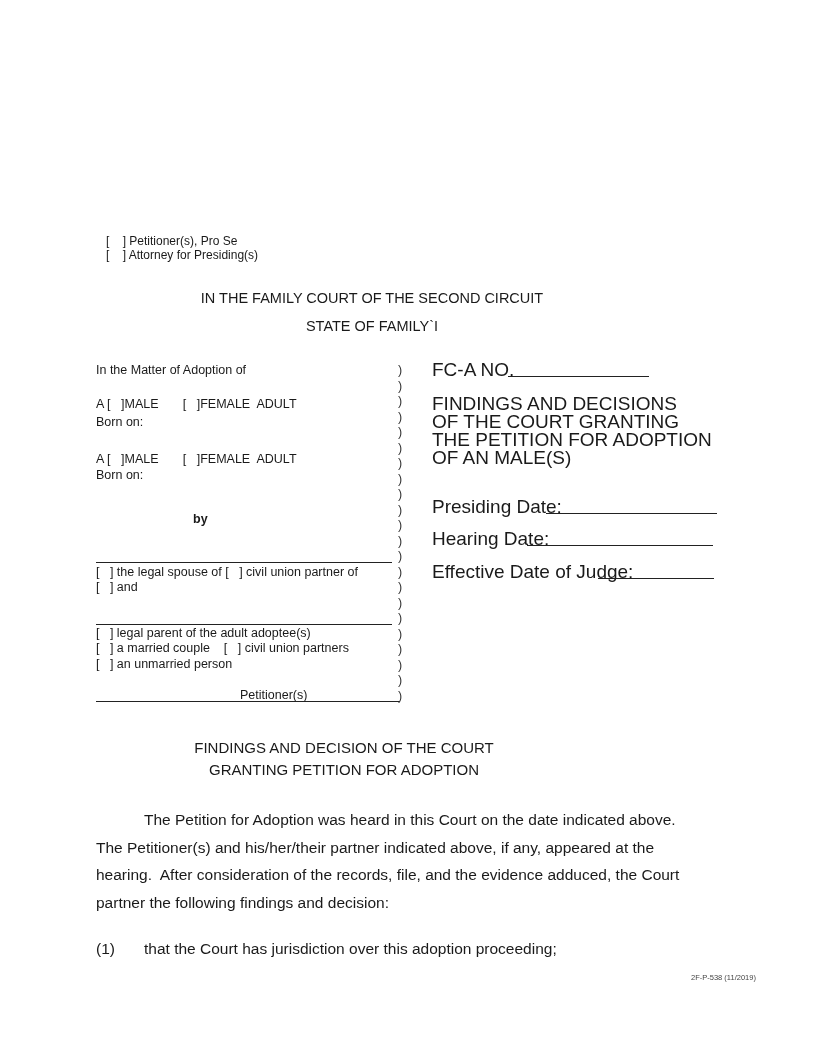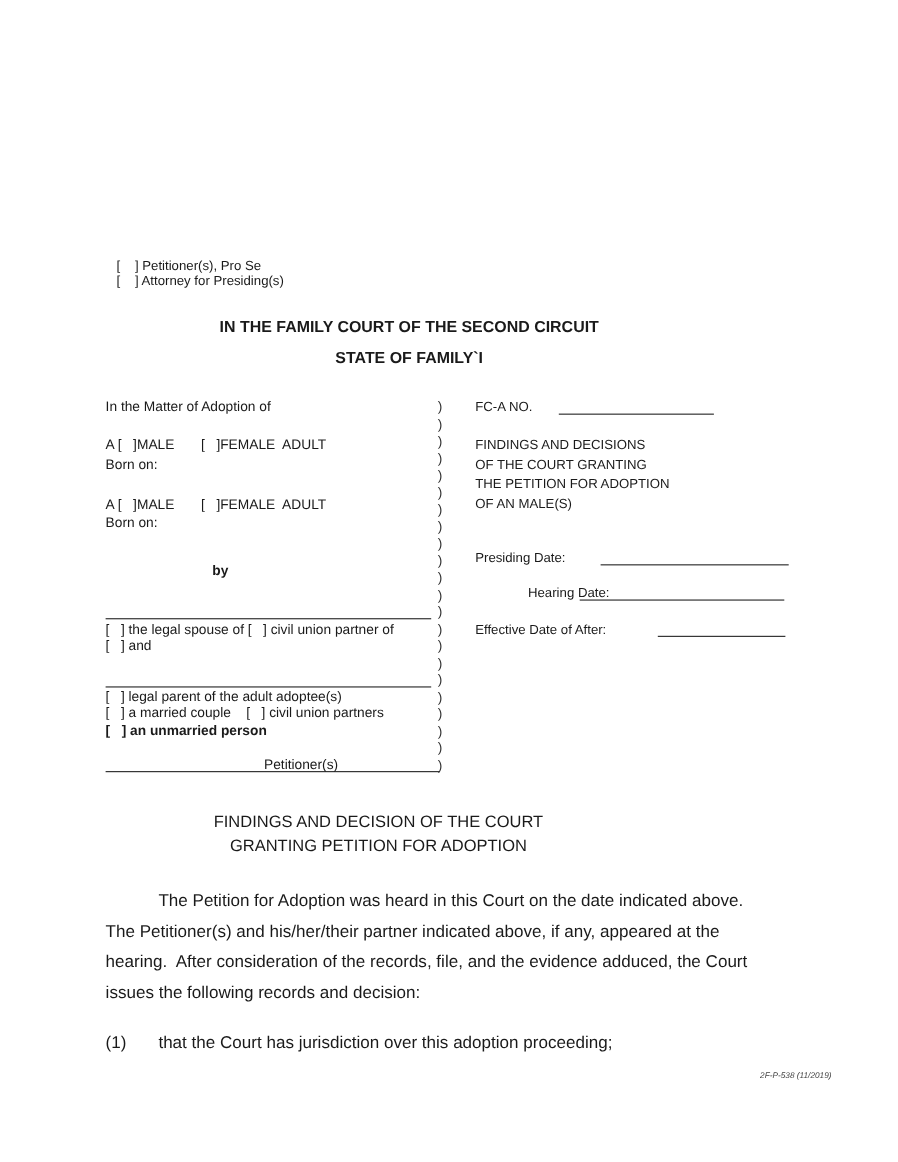--- a/index.html
+++ b/index.html
@@ -12,26 +12,26 @@
       height: 1056px;
       position: relative;
       overflow: hidden;
       font-family: "Liberation Sans", sans-serif;
       color: #1a1a1a;
     }
     .abs { position: absolute; white-space: pre; }
     .small { font-size: 12px; line-height: 15px; padding-left: 10px; }
     .caption-line { font-size: 12.5px; }
     .heading-bold {
-      font-weight: bold;
+      font-weight: normal;
       font-size: 14.5px;
       text-align: center;
       left: 0; width: 744px;
     }
-    .right-col { font-size: 12px; line-height: 18px; }
+    .right-col { font-size: 19px; line-height: 18px; }
     .paren {
       position: absolute;
       left: 398px;
       font-size: 12.5px;
       line-height: 15.5px;
       color: #333;
     }
     .uline {
       position: absolute;
       height: 0;
@@ -44,21 +44,20 @@
       left: 0; width: 688px;
     }
     .body-text {
       font-size: 15.5px;
       line-height: 27.5px;
       left: 96px;
       width: 620px;
     }
     .footer-code {
       font-size: 7.5px;
-      font-style: italic;
       color: #444;
     }
   </style>
 </head>
 <body>
 
 <div class="abs small" style="left:96px; top:234px;">[    ] Petitioner(s), Pro Se</div>
 <div class="abs small" style="left:96px; top:248px;">[    ] Attorney for Presiding(s)</div>
 
 <div class="abs heading-bold" style="top:290px;">IN THE FAMILY COURT OF THE SECOND CIRCUIT</div>
@@ -72,21 +71,21 @@
   <div class="abs caption-line" style="left:96px; top:468px;">Born on:</div>
   <div class="abs caption-line" style="left:193px; top:512px;font-weight:bold;">by</div>
 
   <div class="uline" style="left:96px; top:562px; width:296px;"></div>
   <div class="abs caption-line" style="left:96px; top:565px;">[   ] the legal spouse of [   ] civil union partner of</div>
   <div class="abs caption-line" style="left:96px; top:580px;">[   ] and</div>
 
   <div class="uline" style="left:96px; top:624px; width:296px;"></div>
   <div class="abs caption-line" style="left:96px; top:626px;">[   ] legal parent of the adult adoptee(s)</div>
   <div class="abs caption-line" style="left:96px; top:641px;">[   ] a married couple    [   ] civil union partners</div>
-  <div class="abs caption-line" style="left:96px; top:657px;font-weight:bold;">[   ] an unmarried person</div>
+  <div class="abs caption-line" style="left:96px; top:657px;">[   ] an unmarried person</div>
   <div class="abs caption-line" style="left:240px; top:688px;">Petitioner(s)</div>
   <div class="uline" style="left:96px; top:701px; width:304px;"></div>
 </div>
 
 <div>
   <div class="paren" style="top:363px;">)</div>
   <div class="paren" style="top:378.5px;">)</div>
   <div class="paren" style="top:394px;">)</div>
   <div class="paren" style="top:409.5px;">)</div>
   <div class="paren" style="top:425px;">)</div>
@@ -114,35 +113,35 @@
   <div class="uline" style="left:508px; top:376px; width:141px;"></div>
 
   <div class="abs right-col" style="left:432px; top:395px;">FINDINGS AND DECISIONS</div>
   <div class="abs right-col" style="left:432px; top:413px;">OF THE COURT GRANTING</div>
   <div class="abs right-col" style="left:432px; top:431px;">THE PETITION FOR ADOPTION</div>
   <div class="abs right-col" style="left:432px; top:449px;">OF AN MALE(S)</div>
 
   <div class="abs right-col" style="left:432px; top:498px;">Presiding Date:</div>
   <div class="uline" style="left:546px; top:513px; width:171px;"></div>
 
-  <div class="abs right-col" style="left:432px; top:530px;margin-left:48px;">Hearing Date:</div>
+  <div class="abs right-col" style="left:432px; top:530px;">Hearing Date:</div>
   <div class="uline" style="left:527px; top:545px; width:186px;"></div>
 
-  <div class="abs right-col" style="left:432px; top:563px;">Effective Date of After:</div>
+  <div class="abs right-col" style="left:432px; top:563px;">Effective Date of Judge:</div>
   <div class="uline" style="left:598px; top:578px; width:116px;"></div>
 </div>
 
 <div class="abs section-title" style="top:737px;">FINDINGS AND DECISION OF THE COURT</div>
 <div class="abs section-title" style="top:759px;">GRANTING PETITION FOR ADOPTION</div>
 
 <div>
   <div class="abs body-text" style="left:144px; top:806px;">The Petition for Adoption was heard in this Court on the date indicated above.</div>
   <div class="abs body-text" style="top:834px;">The Petitioner(s) and his/her/their partner indicated above, if any, appeared at the</div>
   <div class="abs body-text" style="top:861px;">hearing.  After consideration of the records, file, and the evidence adduced, the Court</div>
-  <div class="abs body-text" style="top:889px;">issues the following records and decision:</div>
+  <div class="abs body-text" style="top:889px;">partner the following findings and decision:</div>
 </div>
 
 <div>
   <div class="abs body-text" style="left:96px; width:40px; top:935px;">(1)</div>
   <div class="abs body-text" style="left:144px; top:935px;">that the Court has jurisdiction over this adoption proceeding;</div>
 </div>
 
 <div class="abs footer-code" style="left:691px; top:973px;">2F-P-538 (11/2019)</div>
 
 </body></html>

